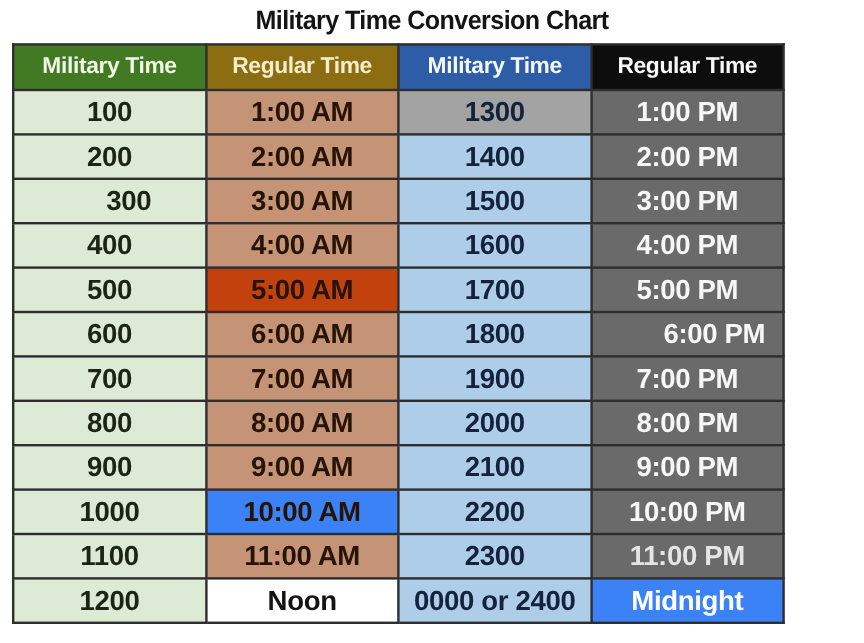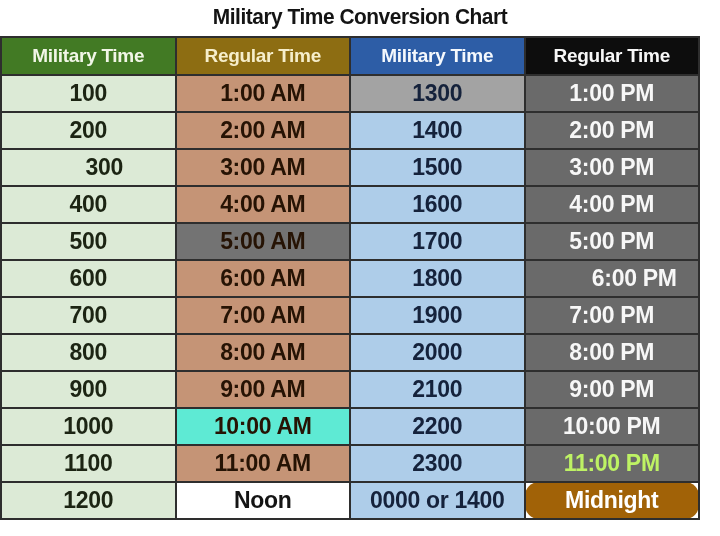--- a/index.html
+++ b/index.html
@@ -15,22 +15,22 @@
     top: 4px; left: 0; width: 720px;
     text-align: center;
     font-size: 22px;
     font-weight: 700;
     letter-spacing: -0.5px;
     color: #141414;
     transform: scaleX(0.95);
   }
   table.conversion-table {
     position: absolute;
-    top: 36px; left: 0;
-    width: 700px;
+    top: 36px; left: 10px;
+    width: 644px;
     border-collapse: collapse;
     table-layout: fixed;
   }
   .conversion-table th, .conversion-table td {
     border: 2px solid #2e2e2e;
     text-align: center;
     vertical-align: middle;
     font-weight: 700;
     letter-spacing: -0.3px;
   }
@@ -78,21 +78,21 @@
           <td style="background: rgb(106, 106, 106); color: rgb(247, 247, 247);">3:00 PM</td>
         </tr>
         <tr>
           <td style="background: rgb(220, 234, 214); color: rgb(28, 36, 19);">400</td>
           <td style="background: rgb(197, 148, 118); color: rgb(38, 19, 4);">4:00 AM</td>
           <td style="background: rgb(174, 205, 233); color: rgb(21, 34, 59);">1600</td>
           <td style="background: rgb(106, 106, 106); color: rgb(247, 247, 247);">4:00 PM</td>
         </tr>
         <tr>
           <td style="background: rgb(220, 234, 214); color: rgb(28, 36, 19);">500</td>
-          <td style="background: #737373; color: rgb(38, 19, 4);">5:00 AM</td>
+          <td style="background: #c2410c; color: rgb(38, 19, 4);">5:00 AM</td>
           <td style="background: rgb(174, 205, 233); color: rgb(21, 34, 59);">1700</td>
           <td style="background: rgb(106, 106, 106); color: rgb(247, 247, 247);">5:00 PM</td>
         </tr>
         <tr>
           <td style="background: rgb(220, 234, 214); color: rgb(28, 36, 19);">600</td>
           <td style="background: rgb(197, 148, 118); color: rgb(38, 19, 4);">6:00 AM</td>
           <td style="background: rgb(174, 205, 233); color: rgb(21, 34, 59);">1800</td>
           <td style="background: rgb(106, 106, 106); color: rgb(247, 247, 247); padding-left: 45px;">6:00 PM</td>
         </tr>
         <tr>
@@ -108,31 +108,31 @@
           <td style="background: rgb(106, 106, 106); color: rgb(247, 247, 247);">8:00 PM</td>
         </tr>
         <tr>
           <td style="background: rgb(220, 234, 214); color: rgb(28, 36, 19);">900</td>
           <td style="background: rgb(197, 148, 118); color: rgb(38, 19, 4);">9:00 AM</td>
           <td style="background: rgb(174, 205, 233); color: rgb(21, 34, 59);">2100</td>
           <td style="background: rgb(106, 106, 106); color: rgb(247, 247, 247);">9:00 PM</td>
         </tr>
         <tr>
           <td style="background: rgb(220, 234, 214); color: rgb(28, 36, 19);">1000</td>
-          <td style="background: #5eead4; color: rgb(38, 19, 4);">10:00 AM</td>
+          <td style="background: #3b82f6; color: rgb(38, 19, 4);">10:00 AM</td>
           <td style="background: rgb(174, 205, 233); color: rgb(21, 34, 59);">2200</td>
           <td style="background: rgb(106, 106, 106); color: rgb(247, 247, 247);">10:00 PM</td>
         </tr>
         <tr>
           <td style="background: rgb(220, 234, 214); color: rgb(28, 36, 19); text-align: center;">1100</td>
           <td style="background: rgb(197, 148, 118); color: rgb(38, 19, 4);">11:00 AM</td>
           <td style="background: rgb(174, 205, 233); color: rgb(21, 34, 59);">2300</td>
-          <td style="background: rgb(106, 106, 106); color: #bef264;">11:00 PM</td>
+          <td style="background: rgb(106, 106, 106); color: #e5e5e5;">11:00 PM</td>
         </tr>
         <tr>
           <td style="background: rgb(220, 234, 214); color: rgb(28, 36, 19);">1200</td>
           <td style="background: rgb(255, 255, 255); color: rgb(20, 20, 20);">Noon</td>
-          <td style="background: rgb(174, 205, 233); color: rgb(21, 34, 59);">0000 or 1400</td>
-          <td style="background: #a16207; color: rgb(255, 255, 255); border-radius: 14px;">Midnight</td>
+          <td style="background: rgb(174, 205, 233); color: rgb(21, 34, 59);">0000 or 2400</td>
+          <td style="background: #3b82f6; color: rgb(255, 255, 255);">Midnight</td>
         </tr>
       </tbody>
   </table>
 </div>
 
 </body></html>

